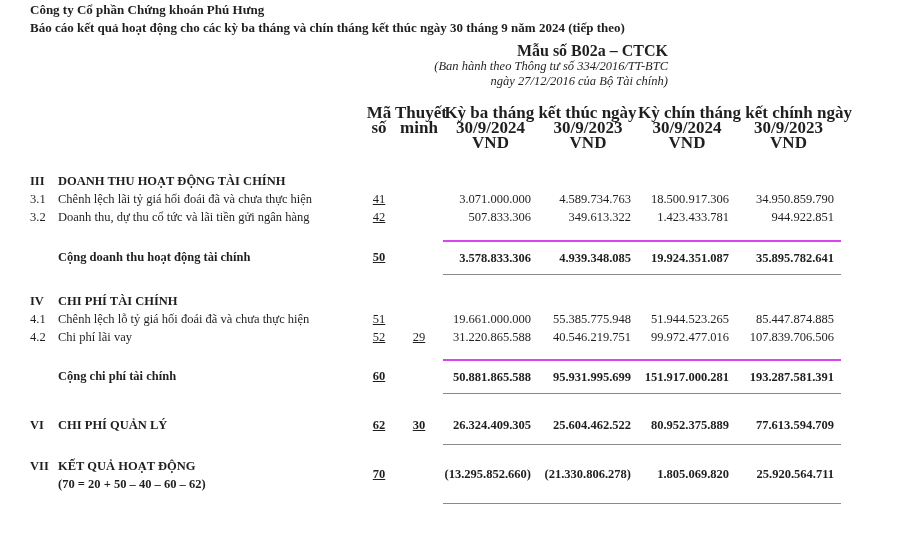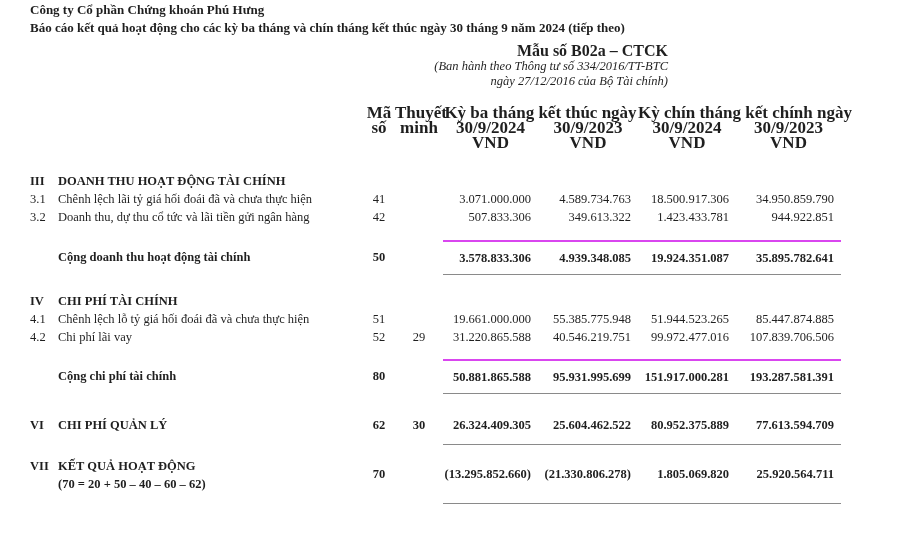--- a/index.html
+++ b/index.html
@@ -58,21 +58,21 @@
   }
   thead tr.h-vnd th { padding-bottom: 2px; }
 
   tbody td {
     padding: 0;
     line-height: 18px;
     vertical-align: top;
   }
   td.c-num { text-align: left; margin-left: 23px; }
   td.c-label { text-align: left; }
-  td.c-ma, td.c-tm { text-align: center; }
+  td.c-ma, td.c-tm { text-align: center; text-decoration: underline; }
   td.c-val { text-align: right; padding-right: 7px; white-space: nowrap; }
 
   tr.row-section td { font-weight: bold; }
   tr.row-subtotal td, tr.row-total td { font-weight: bold; }
 
   tr.row-subtotal td { padding-top: 7px; padding-bottom: 7px; }
   tr.row-total td { padding-bottom: 10px; }
   tr.two-line td.c-ma, tr.two-line td.c-tm, tr.two-line td.c-val { vertical-align: middle; padding-bottom: 12px; }
 
   td.la { border-top: 2px solid #d946ef; }
@@ -212,21 +212,21 @@
           <td class="c-val">40.546.219.751</td>
           <td class="c-val">99.972.477.016</td>
           <td class="c-val">107.839.706.506</td>
         </tr>
         <tr class="spacer">
           <td colspan="8" style="height: 13px;"></td>
         </tr>
         <tr class="row-subtotal">
           <td class="c-num"></td>
           <td class="c-label">Cộng chi phí tài chính</td>
-          <td class="c-ma">80</td>
+          <td class="c-ma">60</td>
           <td class="c-tm"></td>
           <td class="c-val la lb">50.881.865.588</td>
           <td class="c-val la lb">95.931.995.699</td>
           <td class="c-val la lb">151.917.000.281</td>
           <td class="c-val la lb">193.287.581.391</td>
         </tr>
         <tr class="spacer">
           <td colspan="8" style="height: 22px;"></td>
         </tr>
         <tr class="row-total">

